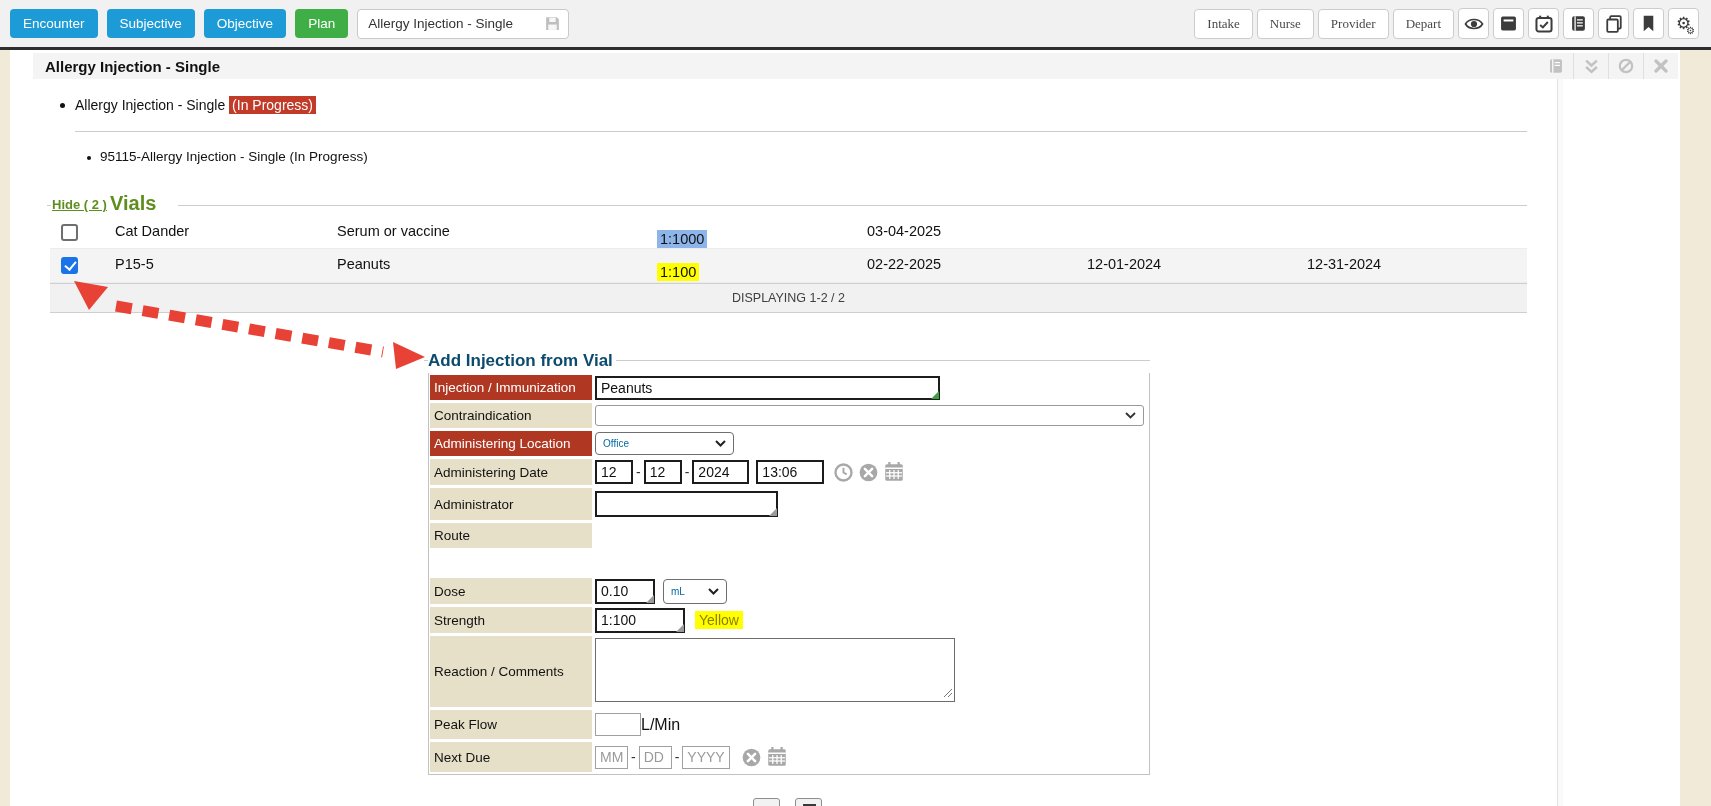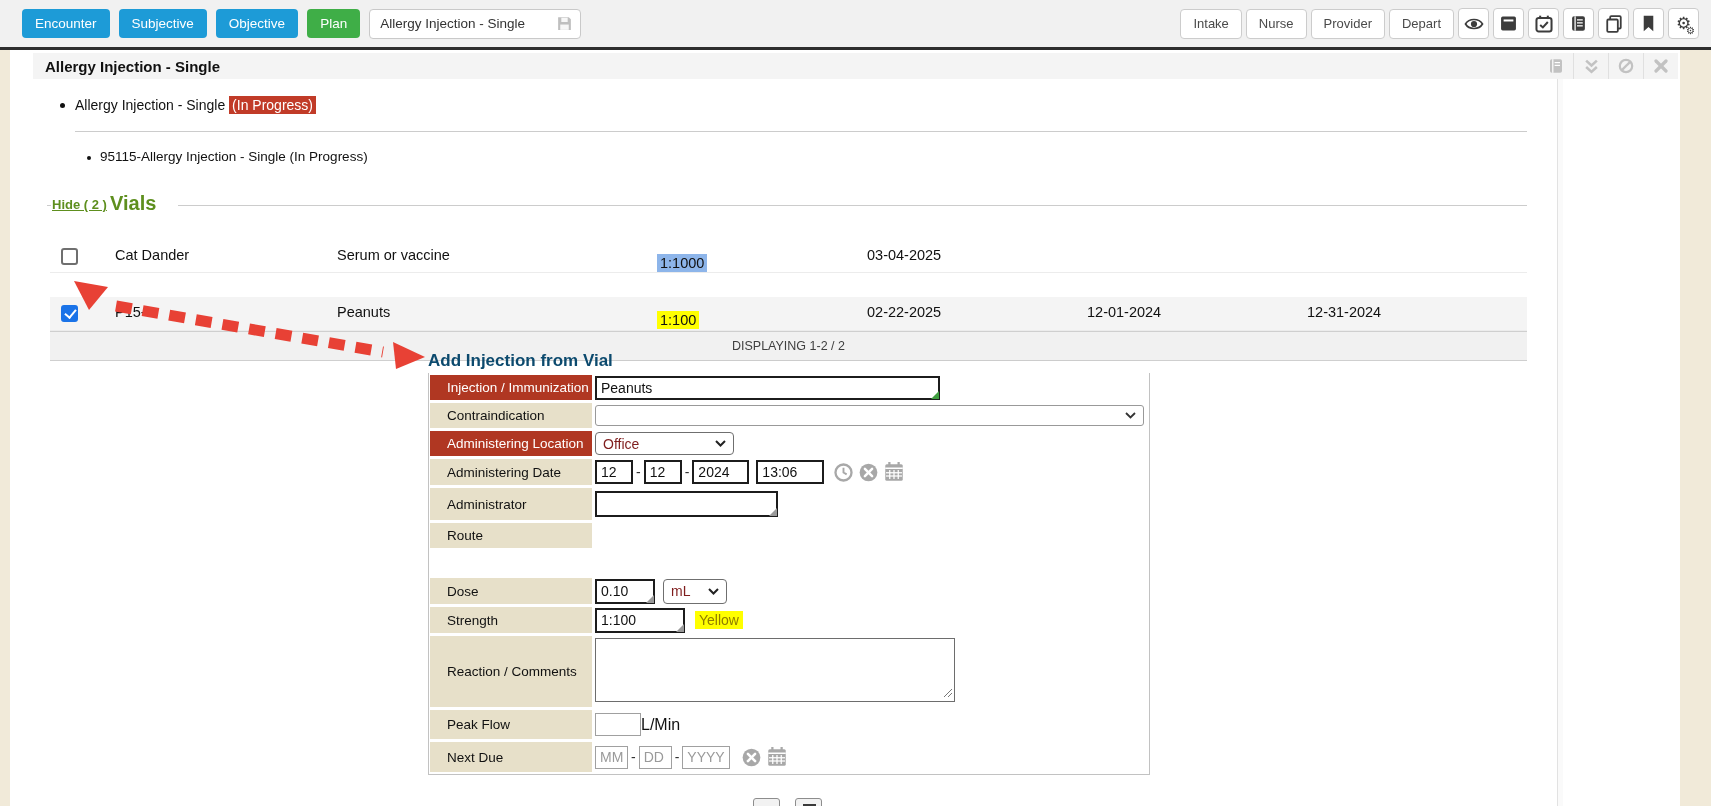--- a/index.html
+++ b/index.html
@@ -2,30 +2,30 @@
 <html><head>
 <meta charset="utf-8">
 <style>
   * { margin:0; padding:0; box-sizing:border-box; }
   html,body { background:#d8d8d8; }
   body { font-family:"Liberation Sans", sans-serif; }
   #screen { position:relative; width:1711px; height:806px; overflow:hidden; background:#f1ead9; }
 
   
   .toolbar { position:absolute; left:0; top:0; width:1711px; height:50px;
-             background:#f1f1f1; border-bottom:3px solid #2e2e2e; display:flex; align-items:center;padding-left:12px; }
+             background:#f1f1f1; border-bottom:3px solid #2e2e2e; display:flex; align-items:center; }
   .tb-left { display:flex; align-items:center; gap:9px; padding-left:10px; }
   .btn-nav { height:29px; padding:0 13px; border:none; border-radius:4px;
              background:#1d9bd7; color:#fff; font-size:13.5px; font-family:inherit;
              display:inline-flex; align-items:center; cursor:pointer; }
   .btn-nav.green { background:#3fae47; }
   .form-selector { height:30px; width:212px; background:#fff; border:1px solid #c9c9c9; border-radius:4px;
                    display:inline-flex; align-items:center; justify-content:space-between; padding:0 7px 0 10px;
                    font-size:13.5px; color:#333; }
-  .tb-right { margin-left:auto; display:flex; align-items:center; gap:4px; padding-right:12px; }
+  .tb-right { margin-left:auto; display:flex; align-items:center; gap:4px; padding-right:12px;font-family:Liberation Serif, serif; }
   .btn-stage { height:30px; padding:0 12px; background:#fff; border:1px solid #ccc; border-radius:4px;
                font-size:13px; color:#4a4a4a; font-family:inherit; display:inline-flex; align-items:center; cursor:pointer; }
   .btn-icon { width:31px; height:31px; background:#fff; border:1px solid #ccc; border-radius:4px;
               display:inline-flex; align-items:center; justify-content:center; cursor:pointer; position:relative; }
   .gear-big { font-size:17px; color:#3c3c3c; line-height:1; }
   .gear-small { position:absolute; right:3px; bottom:2px; font-size:10px; color:#3c3c3c; line-height:1; }
 
   
   .panel-bg { position:absolute; left:10px; top:50px; width:1670px; height:756px; background:#fff; }
   .panel-header { position:absolute; left:33px; top:53px; width:1645px; height:26px; background:#f4f4f4;
@@ -45,53 +45,53 @@
   .link-green { position:absolute; left:52px; top:197px; font-size:13px; font-weight:bold; color:#5e8f1e;
                 text-decoration:underline; cursor:pointer; }
   .legend-vials { position:absolute; left:110px; top:192px; font-size:20px; font-weight:bold; color:#5e8f1e; }
   .fs-line { position:absolute; height:1px; background:#ccc; }
 
   
   .vtable { position:absolute; left:50px; top:216px; width:1477px; }
   .vt-head { position:relative; height:28px; background:#f7f7f7; border-top:1px solid #e2e2e2; border-bottom:1px solid #e0e0e0; }
   .vt-head span { position:absolute; top:7px; font-size:12px; color:#6e6e6e; letter-spacing:.3px; }
   .vt-head .sortable { text-decoration:underline; cursor:pointer; }
-  .vt-row { position:relative; height:33px; border-bottom:1px solid #ececec; background:#fff;margin-top:24px; }
+  .vt-row { position:relative; height:33px; border-bottom:1px solid #ececec; background:#fff; }
   .vt-row.alt { height:34px; background:#f4f4f4; }
   .vt-row span { position:absolute; top:7px; font-size:14.5px; color:#111; }
   .hl-blue { background:#8db5ea; padding:1px 3px; }
   .hl-yellow { background:#ffff00; padding:1px 3px; }
   .vt-foot { height:30px; background:#f1f1f1; border-top:1px solid #cfcfcf; border-bottom:1px solid #cfcfcf;
              display:flex; align-items:center; justify-content:center; font-size:12.5px; color:#3f3f3f; }
   .cbx { position:absolute; left:11px; top:7px; width:17px; height:17px; background:#fff;
          border:2px solid #6f6f6f; border-radius:3px; cursor:pointer; }
   .cbx.checked { background:#1a73e8; border-color:#1a73e8; }
   .cbx.checked::after { content:""; position:absolute; left:4px; top:0px; width:5px; height:9px;
          border:solid #fff; border-width:0 2.4px 2.4px 0; transform:rotate(40deg); }
 
   
   .legend-form { position:absolute; left:428px; top:351px; font-size:17px; font-weight:bold; color:#0c4a6e; }
   .formbox { position:absolute; left:428px; top:373px; width:722px; height:402px;
              border:1px solid #c2c2c2; border-top:none; background:#fff; }
   .frow { position:absolute; left:0; width:720px; display:flex; align-items:center; }
   .flabel { position:absolute; left:1px; top:1px; bottom:1px; width:162px; background:#e7e0c9;
-            display:flex; align-items:center; padding-left:17px; font-size:13.5px; color:#111; }
+            display:flex; align-items:center; padding-left:4px; font-size:13.5px; color:#111; }
   .flabel.req { background:#b03722; color:#fff; }
   .fctrl { position:absolute; left:166px; top:0; bottom:0; right:2px; display:flex; align-items:center; }
   .iw { position:relative; display:inline-flex; }
   .grip { position:absolute; right:1px; bottom:1px; width:0; height:0;
           border-left:8px solid transparent; border-bottom:8px solid #9a9a9a; }
   .grip.green { border-bottom-color:#3f9e3f; }
   input.ctl { font-family:inherit; font-size:14px; color:#111; padding:1px 4px; background:#fff; }
   .in-dark { border:2px solid #1c1c1c; height:24px; }
   .in-light { border:1px solid #a0a0a0; height:23px; color:#111; }
   .in-light::placeholder { color:#9a9a9a; }
   .mono { font-family:"DejaVu Sans Mono", monospace; font-size:13.5px; }
   .sel { display:inline-flex; align-items:center; justify-content:space-between; background:#fff;
-         border:1px solid #6f6f6f; border-radius:4px; height:23px; padding:0 7px; font-size:14px; color:#7f1d1d; cursor:pointer; }
+         border:1px solid #6f6f6f; border-radius:4px; height:23px; padding:0 7px; font-size:10px; color:#0369a1; cursor:pointer; }
   .sel-flat { border-radius:3px; border-color:#999; height:21px; }
   .dash { margin:0 3px; font-size:14px; color:#333; }
   .ta { border:1px solid #6d6d6d; width:360px; height:64px; resize:none; font-family:inherit; font-size:14px; padding:3px; }
   .flag-yellow { background:#ffff00; color:#8f7d00; font-size:14px; padding:1px 4px; margin-left:10px; }
   .unit-text { font-size:16px; color:#111; }
   .gico { display:inline-flex; margin-left:6px; cursor:pointer; }
 
   
   .mini-btn { position:absolute; top:798px; width:27px; height:26px; background:#f2f2f2;
               border:1px solid #8d8d8d; border-radius:3px; cursor:pointer; }

